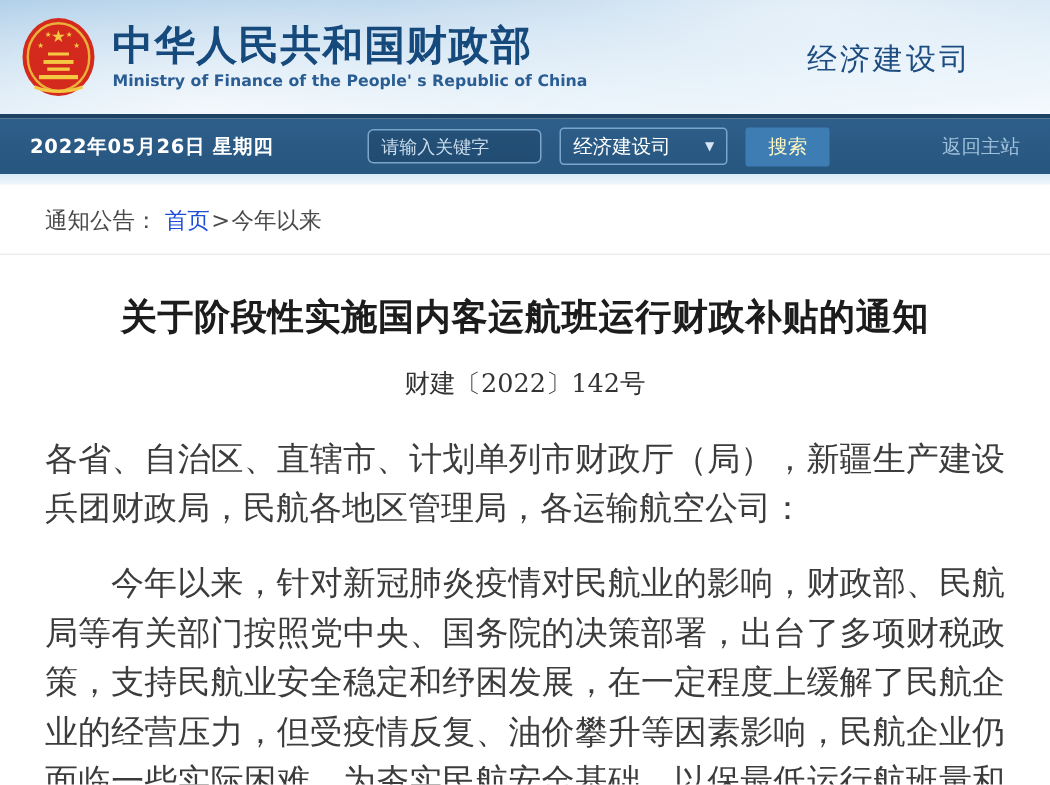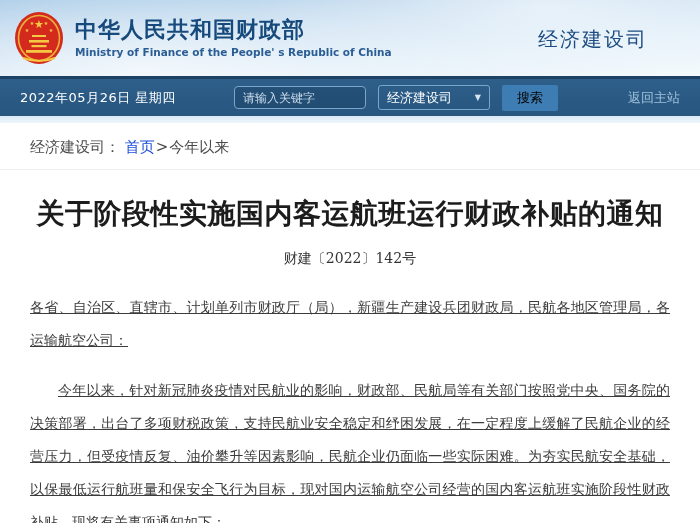--- a/index.html
+++ b/index.html
@@ -14,59 +14,59 @@
   .header {
     position: relative; height: 76px;
     background:
       radial-gradient(ellipse 420px 120px at 78% 10%, rgba(255,255,255,0.55), rgba(255,255,255,0) 70%),
       radial-gradient(ellipse 500px 140px at 20% 95%, rgba(255,255,255,0.65), rgba(255,255,255,0) 70%),
       linear-gradient(175deg, #a9cbe7 0%, #c6ddf0 35%, #e2eff9 70%, #f4fafd 100%);
   }
   .brand { position: absolute; left: 12px; top: 10px; display: flex; align-items: center; }
   .emblem { width: 54px; height: 56px; margin-right: 9px; flex: none; }
   .site-title {
-    font-size: 22px; font-weight: bold; color: #16497c;
+    font-size: 27px; font-weight: bold; color: #16497c;
     letter-spacing: 1px; line-height: 1.1; white-space: nowrap;
   }
   .site-subtitle {
     font-size: 10.5px; font-weight: bold; color: #2a5d94;
     margin-top: 3px; white-space: nowrap;
   }
   .dept-name {
     position: absolute; right: 52px; top: 26px;
     font-size: 20px; color: #1d4c80; letter-spacing: 2px; white-space: nowrap;
   }
 
   
   .toolbar {
     height: 40px; border-top: 3px solid #1d4263;
     background: linear-gradient(#2e5f8a, #27567f);
     display: flex; align-items: center; padding: 0 20px;
     color: #fff;
   }
-  .tb-date { font-size: 13px; font-weight: normal; letter-spacing: 0.5px; white-space: nowrap; text-align: center; }
+  .tb-date { font-size: 13px; font-weight: bold; letter-spacing: 0.5px; white-space: nowrap; text-align: center; }
   .tb-spacer { flex: 1; }
   .tb-input {
-    width: 132px; height: 23px;
+    width: 116px; height: 23px;
     background: rgba(8, 38, 66, 0.22);
     border: 1px solid #7ba6cb; border-radius: 4px;
     color: #ffffff; font-size: 12px; padding: 0 8px; outline: none;
     font-family: inherit;
   }
   .tb-input::placeholder { color: #c9dcec; opacity: 1; }
   .tb-select {
     width: 112px; height: 25px; margin-left: 12px;
     border: 1px solid #7ba6cb; border-radius: 3px;
     display: flex; align-items: center; justify-content: space-between;
     padding: 0 8px; font-size: 13px; cursor: pointer; white-space: nowrap;
   }
   .tb-caret { font-size: 8px; color: #d7e6f2; margin-left: 6px; }
   .tb-btn {
     margin-left: 12px; height: 26px; padding: 0 15px;
-    background: #3e7db3; color: #000000; border: none; border-radius: 2px;
+    background: #3e7db3; color: #fef9c3; border: none; border-radius: 2px;
     font-size: 13px; cursor: pointer; font-family: inherit; white-space: nowrap;
   }
   .tb-back {
     font-size: 13px; color: #9fc0da; text-decoration: none;
     margin-left: 12px; white-space: nowrap; cursor: pointer; text-align: center;
   }
 
   
   .sky-strip { height: 7px; background: linear-gradient(#d9e9f6, #eef6fb); }
 
@@ -76,31 +76,30 @@
     font-size: 15px; color: #4a4a4a;
     border-bottom: 1px solid #ededed;
   }
   .breadcrumb .crumb-link { color: #1d4ed8; text-decoration: none; cursor: pointer; }
   .breadcrumb .crumb-sep { margin: 0 1px; }
 
   
   .content { padding: 0 30px; }
   .doc-title {
     margin: 25px 0 0 0; text-align: center;
-    font-size: 28px; font-weight: bold; color: #1c1c1c; letter-spacing: 0.5px;
+    font-size: 24px; font-weight: bold; color: #1c1c1c; letter-spacing: 0.5px;
   }
   .doc-num {
     margin-top: 17px; text-align: center;
-    font-size: 14px; color: #333333;
+    font-size: 17px; color: #333333;
     font-family: "DejaVu Serif", "Liberation Serif", serif;
   }
   .para {
-    margin: 0; font-size: 14px; line-height: 33px; color: #3c3c3c;
+    margin: 0; font-size: 22px; line-height: 33px; color: #3c3c3c;
     text-align: justify;
-    text-decoration: underline;
   }
   .para-addressee { margin-top: 23px; }
   .para-body { margin-top: 17px; text-indent: 2em; }
 </style>
 </head>
 <body>
 
 <div class="header">
   <div class="brand">
     <svg class="emblem" viewBox="0 0 52 56">
@@ -134,21 +133,21 @@
     <span class="tb-caret">▼</span>
   </div>
   <button class="tb-btn">搜索</button>
   <span class="tb-spacer"></span>
   <a class="tb-back">返回主站</a>
 </div>
 
 <div class="sky-strip"></div>
 
 <div class="breadcrumb">
-  <span>经济建设司：</span>
+  <span>通知公告：</span>
   <span class="crumb-link">首页</span><span class="crumb-sep">&gt;</span><span>今年以来</span>
 </div>
 
 <div class="content">
   <h1 class="doc-title">关于阶段性实施国内客运航班运行财政补贴的通知</h1>
   <div class="doc-num">财建〔2022〕142号</div>
   <p class="para para-addressee">各省、自治区、直辖市、计划单列市财政厅（局），新疆生产建设兵团财政局，民航各地区管理局，各运输航空公司：</p>
   <p class="para para-body">今年以来，针对新冠肺炎疫情对民航业的影响，财政部、民航局等有关部门按照党中央、国务院的决策部署，出台了多项财税政策，支持民航业安全稳定和纾困发展，在一定程度上缓解了民航企业的经营压力，但受疫情反复、油价攀升等因素影响，民航企业仍面临一些实际困难。为夯实民航安全基础，以保最低运行航班量和保安全飞行为目标，现对国内运输航空公司经营的国内客运航班实施阶段性财政补贴。现将有关事项通知如下：</p>
 </div>
 

